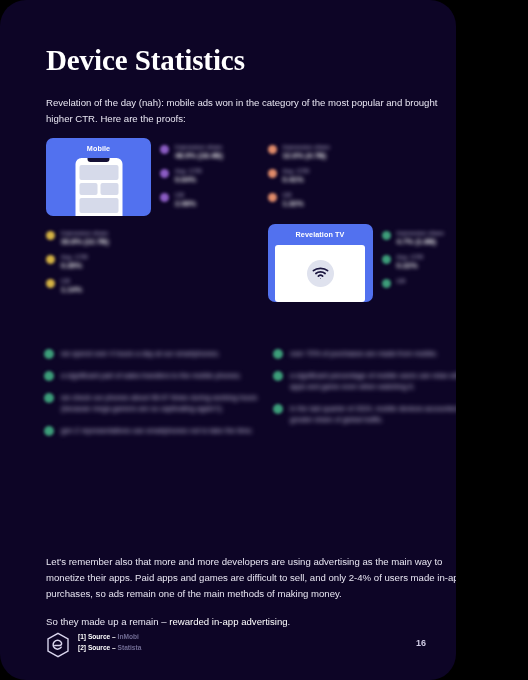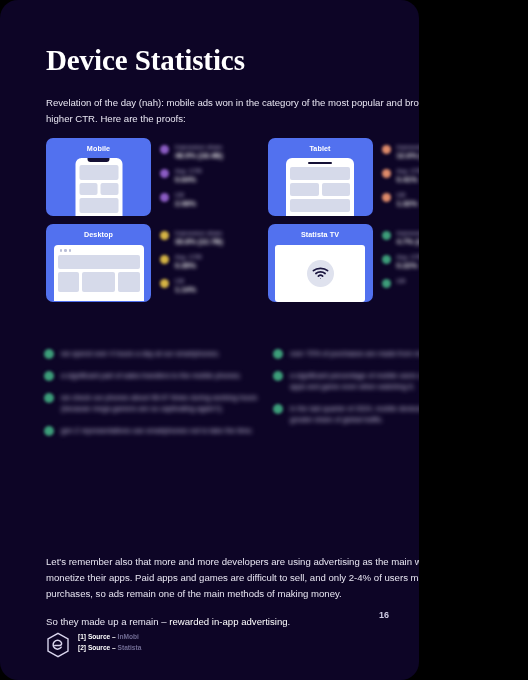--- a/index.html
+++ b/index.html
@@ -7,24 +7,24 @@
   html, body {
     width: 528px;
     height: 680px;
     background: #000000;
     font-family: "Liberation Sans", sans-serif;
     overflow: hidden;
   }
 
   .slide {
     position: relative;
-    width: 419px;
+    width: 456px;
     height: 680px;
     background: #0d0526;
-    border-radius: 18px;
+    border-radius: 26px;
     overflow: hidden;
   }
 
   
   .title {
     position: absolute;
     left: 46px;
     top: 44px;
     font-family: "Liberation Serif", "DejaVu Serif", serif;
     font-weight: bold;
@@ -260,21 +260,21 @@
     top: 632px;
     font-size: 6.6px;
     line-height: 10.5px;
     color: #ffffff;
     font-weight: bold;
   }
   .sources .src-name { color: #6f6a92; }
   .page-num {
     position: absolute;
     right: 30px;
-    top: 610px;
+    top: 638px;
     font-size: 9px;
     font-weight: bold;
     color: #cfcbe4;
   }
 </style>
 </head>
 <body>
 
 <div class="slide">
 
@@ -313,96 +313,68 @@
         <div class="stat-item">
           <span class="stat-dot" style="background:#8b5cc4"></span>
           <span class="stat-text">
             <span>CR</span><b>2.08%</b>
           </span>
         </div>
       </div>
     </div>
 
     <div class="device-block">
-      <div class="device-card">
-        <div class="device-card-label">Tablet</div>
-        <div class="ill-tablet">
-          <div class="notch"></div>
-          <div class="blk mb3" style="height:13px;"></div>
-          <div class="row mb3">
-            <div class="blk" style="height:13px;flex:1;"></div>
-            <div class="blk" style="height:13px;flex:1;"></div>
-          </div>
-          <div class="blk" style="height:13px;"></div>
-        </div>
-      </div>
       <div class="stat-list">
         <div class="stat-item">
           <span class="stat-dot" style="background:#e08b6a"></span>
           <span class="stat-text">
             <span>Impression share</span><b>12.6% (4.7B)</b>
           </span>
         </div>
         <div class="stat-item">
           <span class="stat-dot" style="background:#e08b6a"></span>
           <span class="stat-text">
             <span>Avg. CTR</span><b>0.41%</b>
           </span>
         </div>
         <div class="stat-item">
           <span class="stat-dot" style="background:#e08b6a"></span>
           <span class="stat-text">
             <span>CR</span><b>1.32%</b>
+          </span>
+        </div>
+      </div>
+    </div>
+
+    <div class="device-block">
+      <div class="stat-list">
+        <div class="stat-item">
+          <span class="stat-dot" style="background:#d5b344"></span>
+          <span class="stat-text">
+            <span>Impression share</span><b>33.8% (12.7B)</b>
+          </span>
+        </div>
+        <div class="stat-item">
+          <span class="stat-dot" style="background:#d5b344"></span>
+          <span class="stat-text">
+            <span>Avg. CTR</span><b>0.35%</b>
+          </span>
+        </div>
+        <div class="stat-item">
+          <span class="stat-dot" style="background:#d5b344"></span>
+          <span class="stat-text">
+            <span>CR</span><b>1.14%</b>
           </span>
         </div>
       </div>
     </div>
 
     <div class="device-block">
       <div class="device-card">
-        <div class="device-card-label">Desktop</div>
-        <div class="ill-desktop">
-          <div class="dots">
-              <i></i>
-              <i></i>
-              <i></i>
-            </div>
-          <div class="blk mb3" style="height:14px;"></div>
-          <div class="row">
-            <div class="blk" style="height:20px;flex:1;"></div>
-            <div class="blk" style="height:20px;flex:1.5;"></div>
-            <div class="blk" style="height:20px;flex:1;"></div>
-          </div>
-        </div>
-      </div>
-      <div class="stat-list">
-        <div class="stat-item">
-          <span class="stat-dot" style="background:#d5b344"></span>
-          <span class="stat-text">
-            <span>Impression share</span><b>33.8% (12.7B)</b>
-          </span>
-        </div>
-        <div class="stat-item">
-          <span class="stat-dot" style="background:#d5b344"></span>
-          <span class="stat-text">
-            <span>Avg. CTR</span><b>0.35%</b>
-          </span>
-        </div>
-        <div class="stat-item">
-          <span class="stat-dot" style="background:#d5b344"></span>
-          <span class="stat-text">
-            <span>CR</span><b>1.14%</b>
-          </span>
-        </div>
-      </div>
-    </div>
-
-    <div class="device-block">
-      <div class="device-card">
-        <div class="device-card-label">Statista TV</div>
+        <div class="device-card-label">Revelation TV</div>
         <div class="ill-tv">
           <div class="wifi-circle">
             <svg width="17" height="13" viewBox="0 0 24 18" fill="none" stroke="#1b1640" stroke-width="2.4" stroke-linecap="round">
               <path d="M2 5 C7 0.5, 17 0.5, 22 5"></path>
               <path d="M5.5 9 C9 6, 15 6, 18.5 9"></path>
               <path d="M9 12.8 C10.6 11.3, 13.4 11.3, 15 12.8"></path>
               <circle cx="12" cy="16" r="0.6" fill="#1b1640" stroke="none"></circle>
             </svg>
           </div>
         </div>

